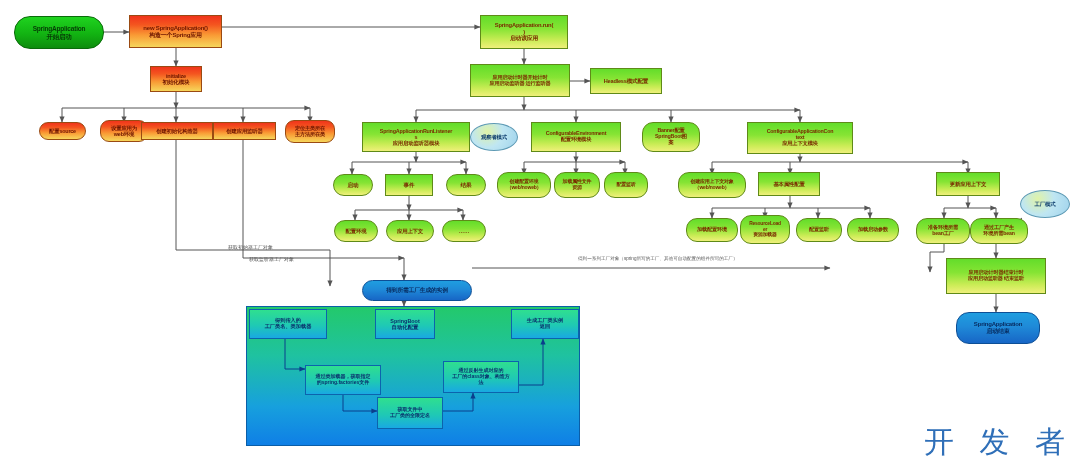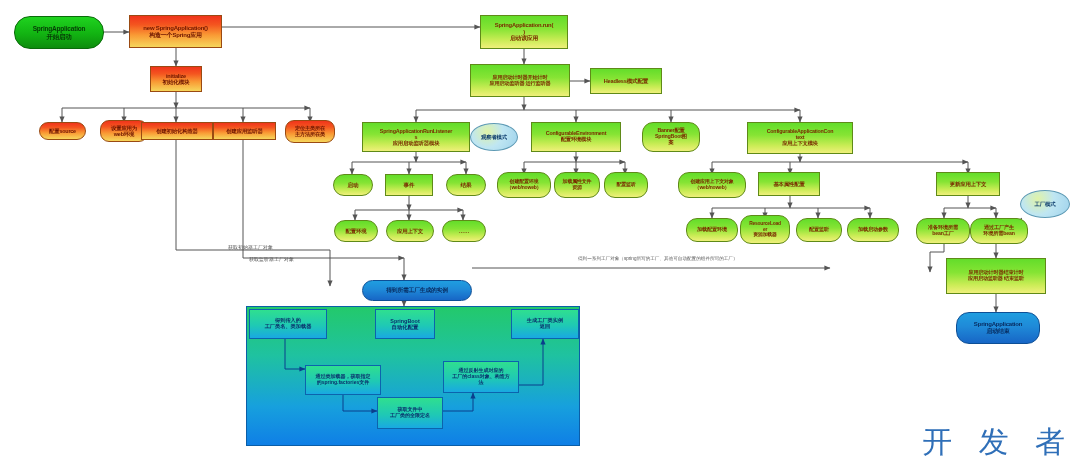--- a/index.html
+++ b/index.html
@@ -71,21 +71,21 @@
   .edge-label{
     position:absolute;
     color:#555;
     background:transparent;
     white-space:nowrap;
     font-weight:normal;
   }
   #watermark{
     position:absolute;right:6px;bottom:2px;
     text-align:left;color:#2e6cb8;
-    font-family:Liberation Sans, sans-serif;
+    font-family:Liberation Serif, serif;
     line-height:1;
     user-select:none;
   }
   #wm-cn{font-size:30px;letter-spacing:9px;color:#2f6fb8;}
   #wm-en{font-size:31px;letter-spacing:0px;color:#2f6fb8;margin-top:1px;}
 </style>
 </head>
 <body>
 
 <div id="canvas">

